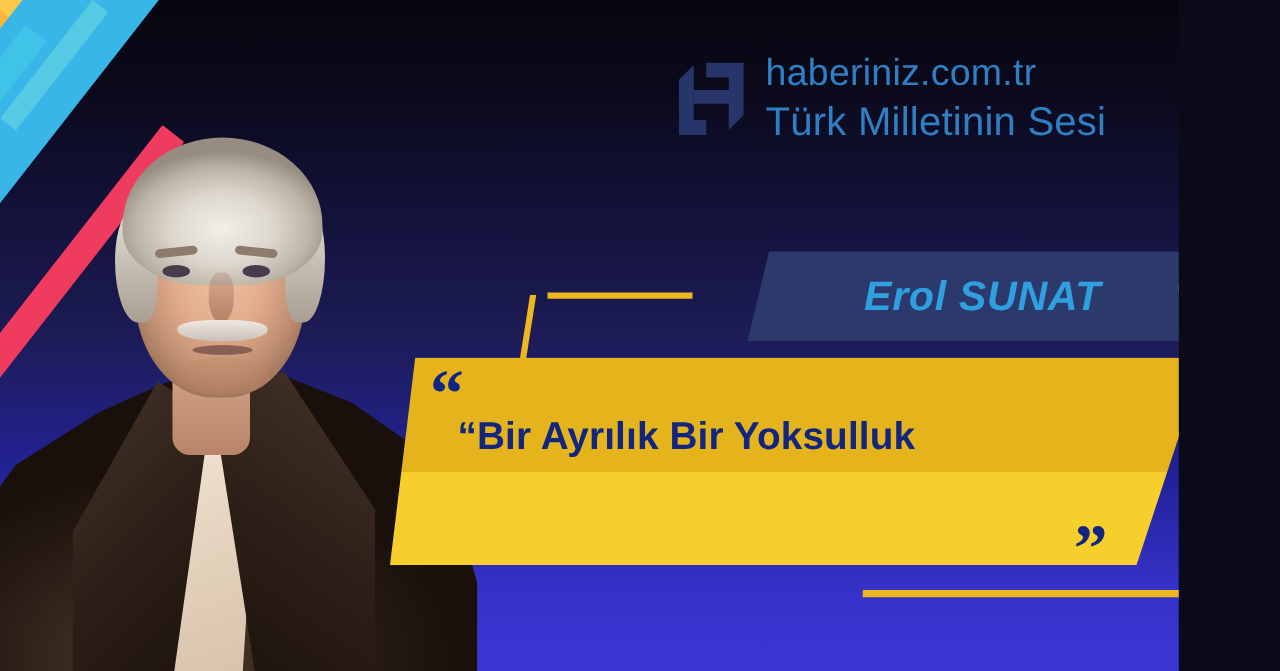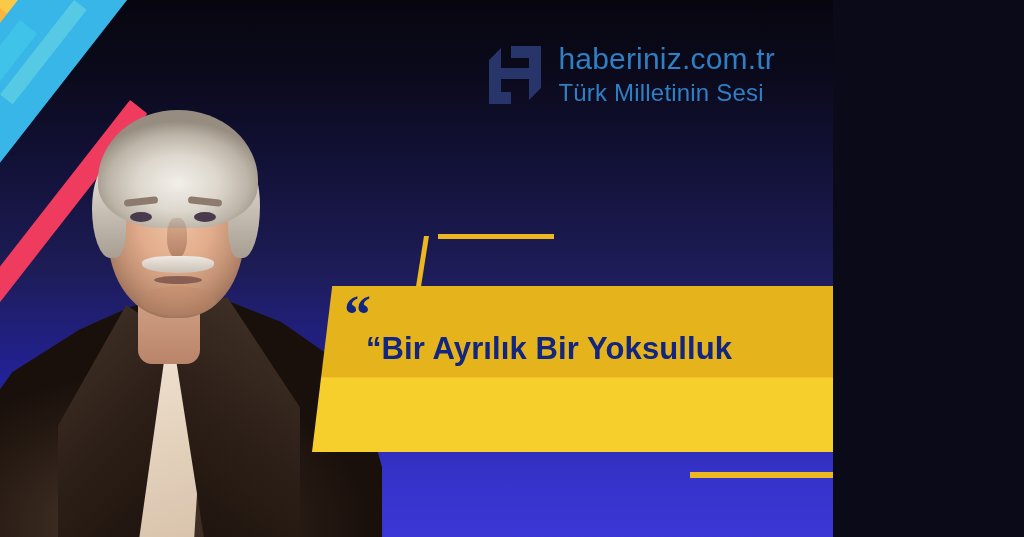--- a/index.html
+++ b/index.html
@@ -1,18 +1,18 @@
 <!DOCTYPE html>
 <html><head>
 <meta charset="utf-8">
 <style>
   html,body{margin:0;padding:0;background:#0a0a18;}
   *{box-sizing:border-box;}
   .stage{
-    position:relative;width:833px;height:537px;overflow:hidden;
+    position:relative;width:943px;height:537px;overflow:hidden;
     font-family:"Liberation Sans","DejaVu Sans",sans-serif;
     background:linear-gradient(to bottom,#07060f 0%,#0b0a1c 14%,#13123a 32%,#1d1c56 50%,#23229c 72%,#3532c8 88%,#3b37d6 100%);
   }
 
   
   .ribbons{position:absolute;left:-130px;top:-150px;width:640px;height:720px;}
   .rb{position:absolute;transform:rotate(38deg);transform-origin:0 0;border-radius:1px;}
 
   
   .portrait{position:absolute;left:-38px;top:96px;width:420px;height:441px;}
@@ -65,21 +65,21 @@
   .pt-nose{position:absolute;left:205px;top:122px;width:20px;height:40px;background:linear-gradient(180deg,rgba(160,110,85,.25),rgba(140,92,70,.55));border-radius:40% 40% 48% 48%;}
   .pt-mous{position:absolute;left:180px;top:160px;width:72px;height:17px;background:linear-gradient(180deg,#efe9e2,#c9c0b5);border-radius:44% 44% 56% 56%;}
   .pt-mouth{position:absolute;left:192px;top:180px;width:48px;height:8px;border-radius:50%;background:#8a5f53;}
   .pt-chin{position:absolute;left:178px;top:190px;width:76px;height:30px;border-radius:50%;background:rgba(190,135,104,.35);}
 
   
   .brand{position:absolute;right:58px;top:44px;display:flex;align-items:center;gap:17px;}
   .brand-mark{width:52px;height:58px;position:relative;flex:0 0 auto;}
   .brand-text{display:flex;flex-direction:column;align-items:flex-start;line-height:1;}
   .brand-title{font-size:30px;color:#2f7fc4;letter-spacing:.2px;}
-  .brand-sub{font-size:24px;color:#2f7fc4;margin-top:7px;letter-spacing:.2px;}
+  .brand-sub{font-size:32px;color:#2f7fc4;margin-top:7px;letter-spacing:.2px;}
 
   
   .frame-tl{position:absolute;left:424px;top:234px;width:130px;height:88px;}
   .frame-tl i{position:absolute;background:#edb81f;}
   .frame-tl .h{left:14px;top:0;width:116px;height:5px;}
   .frame-tl .v{left:0;top:2px;width:5px;height:88px;transform:skewX(-9deg);transform-origin:top left;}
 
   .frame-r{position:absolute;left:866px;top:228px;width:150px;height:252px;}
   .frame-r i{position:absolute;background:#edb81f;}
   .frame-r .h{right:8px;top:0;width:110px;height:5px;}
@@ -167,20 +167,23 @@
   <div class="frame-tl">
     <i class="h"></i>
     <i class="v"></i>
   </div>
   <div class="frame-r">
     <i class="h"></i>
     <i class="v"></i>
   </div>
   <div class="frame-br"></div>
 
+  <div class="name-banner">
+    <span class="name-text">Erol SUNAT</span>
+  </div>
 
   <div class="quote-block">
     <span class="q-open">“</span>
     <div class="q-lines">
       <div class="q-line">“Bir Ayrılık Bir Yoksulluk</div>
     </div>
     <span class="q-close">”</span>
   </div>
 
 </div>

